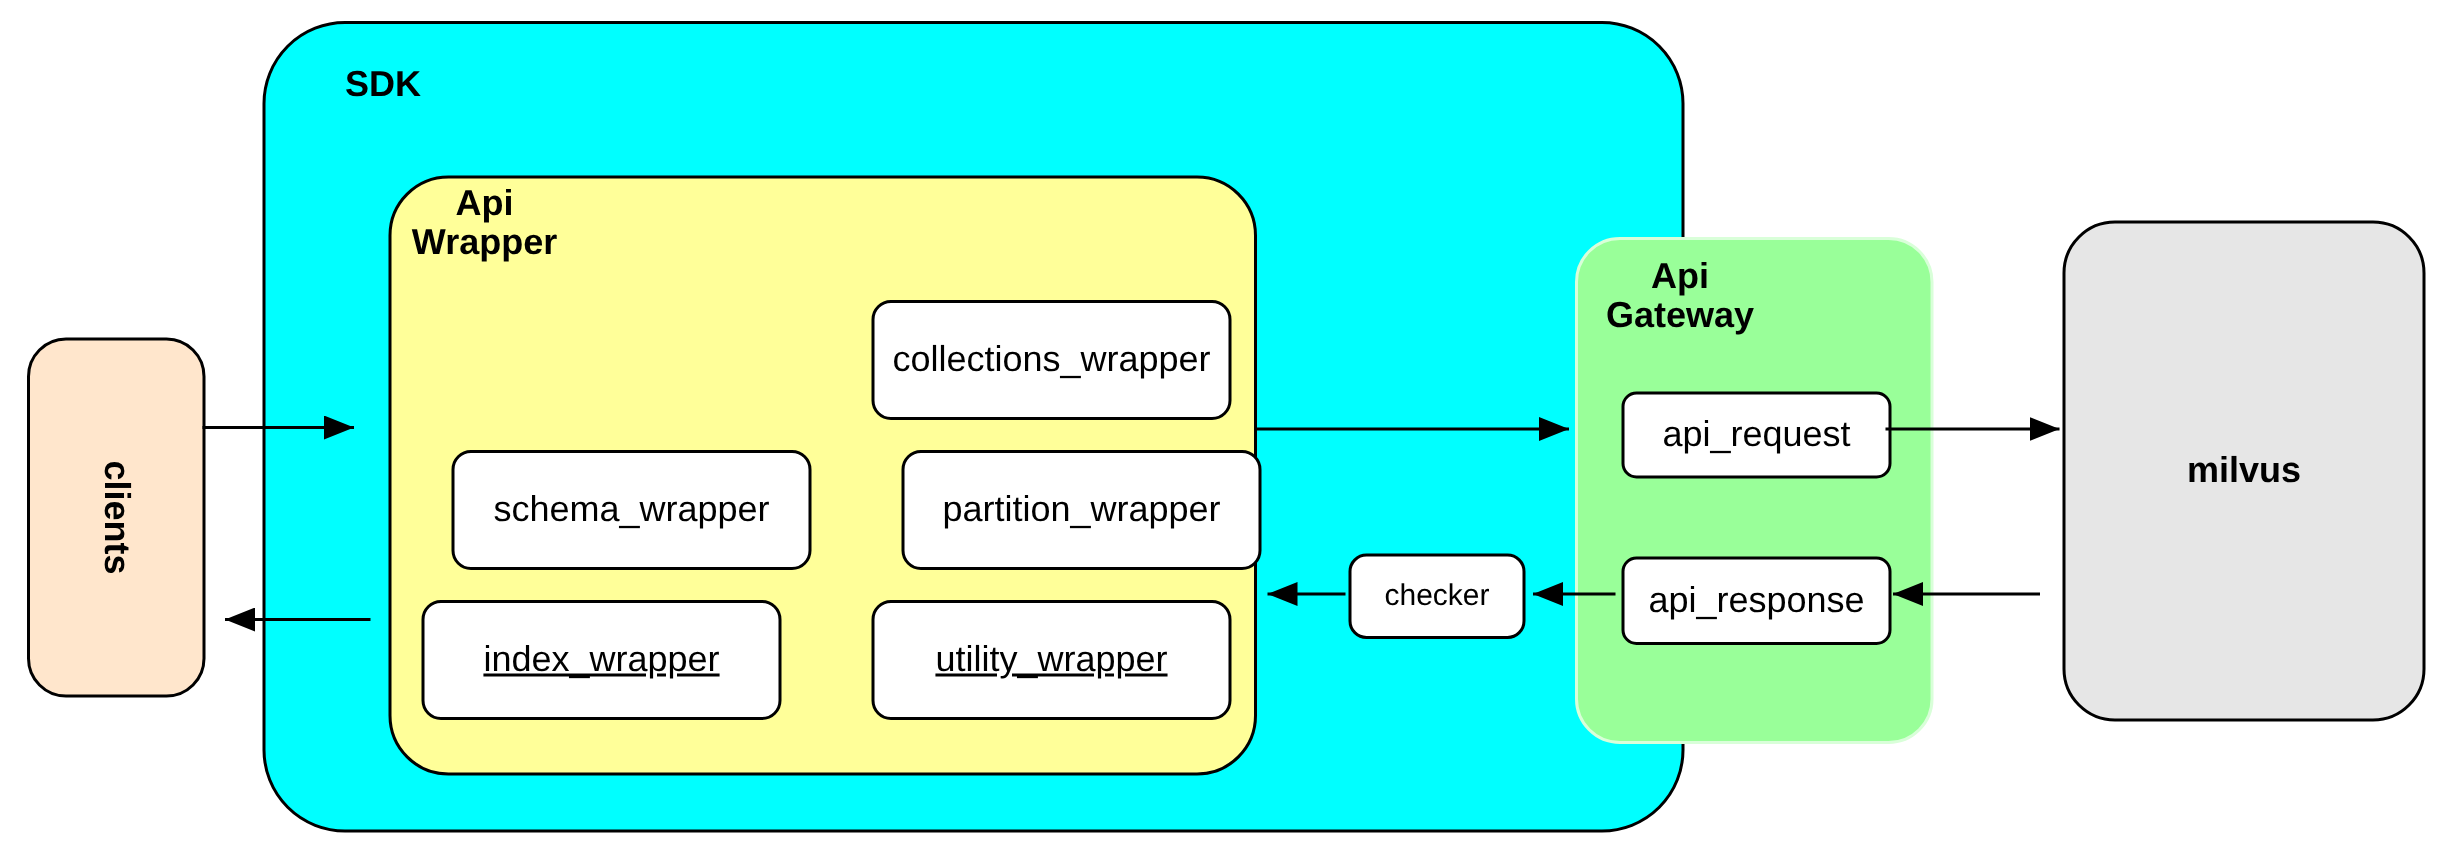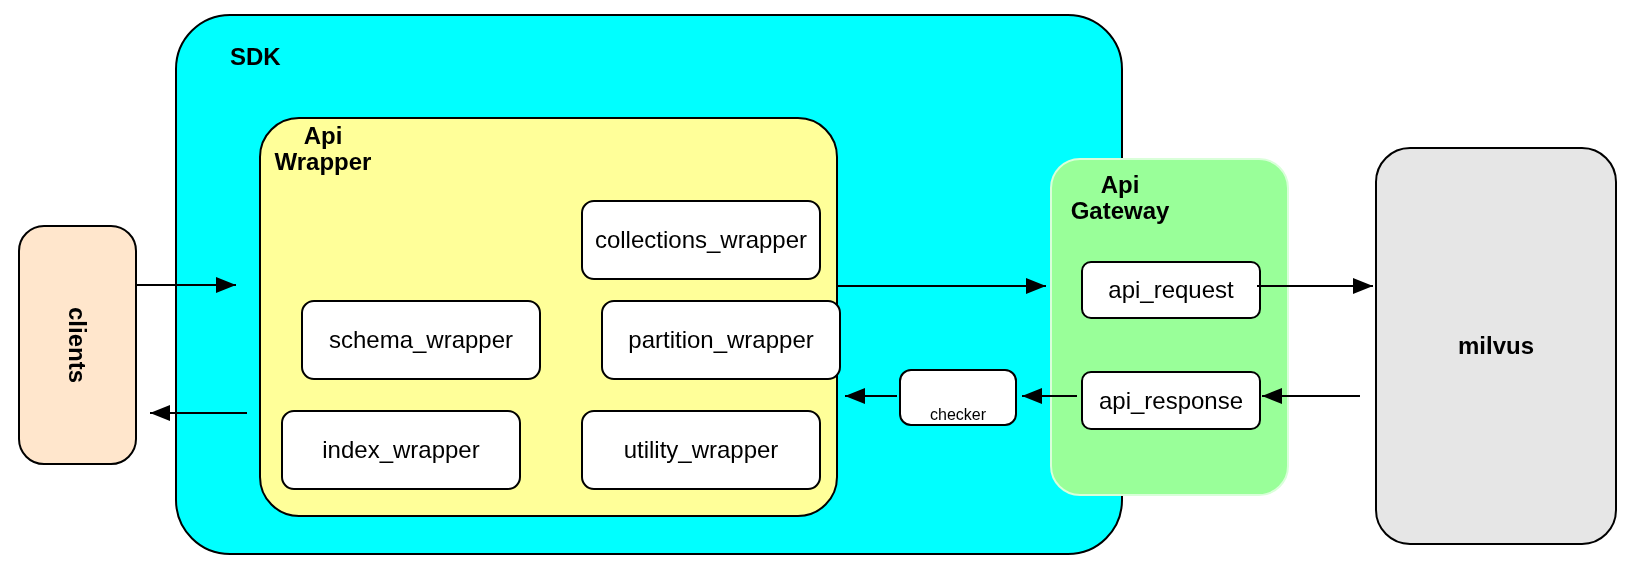--- a/index.html
+++ b/index.html
@@ -40,41 +40,41 @@
   }
   .api-gateway {
     left:873px; top:142px; width:239px; height:338px;
     background:#99ff99; border:2px solid #d9ffd9; border-radius:30px;
   }
   .api-gateway-label {
     position:absolute; left:4px; top:12px; width:128px;
     text-align:center; font-size:24px; font-weight:bold; line-height:26px;
   }
   .milvus {
-    left:1375px; top:147px; width:242px; height:398px;
+    left:1375px; top:147px; width:242px; height:334px;
     background:#e6e6e6; border-radius:35px;
     display:flex; align-items:center; justify-content:center;
     font-size:24px; font-weight:bold;
   }
   
   .module {
     background:#ffffff; border-radius:13px;
     display:flex; align-items:center; justify-content:center;
     font-size:24px; font-weight:normal; white-space:nowrap;
   }
   .mod-c1 { left:20px;  width:240px; height:80px; }
   .mod-c2 { left:320px; width:240px; height:80px; }
   .mod-r1 { top:81px; }
   .mod-r2 { top:181px;margin-left:20px; }
-  .mod-r3 { top:291px; }
+  .mod-r3 { top:281px;text-decoration:underline; }
   .checker {
     left:722px; top:353px; width:118px; height:57px;
     background:#ffffff; border-radius:12px;
-    display:flex; align-items:flex-end; justify-content:center;
-    font-size:16px;
+    display:flex; align-items:center; justify-content:center;
+    font-size:20px;
   }
   .gw-box {
     left:29px; width:180px; height:58px;
     background:#ffffff; border-radius:10px;
     display:flex; align-items:center; justify-content:center;
     font-size:24px;
   }
   .gw-request  { top:101px; }
   .gw-response { top:211px; height:59px; }
   

